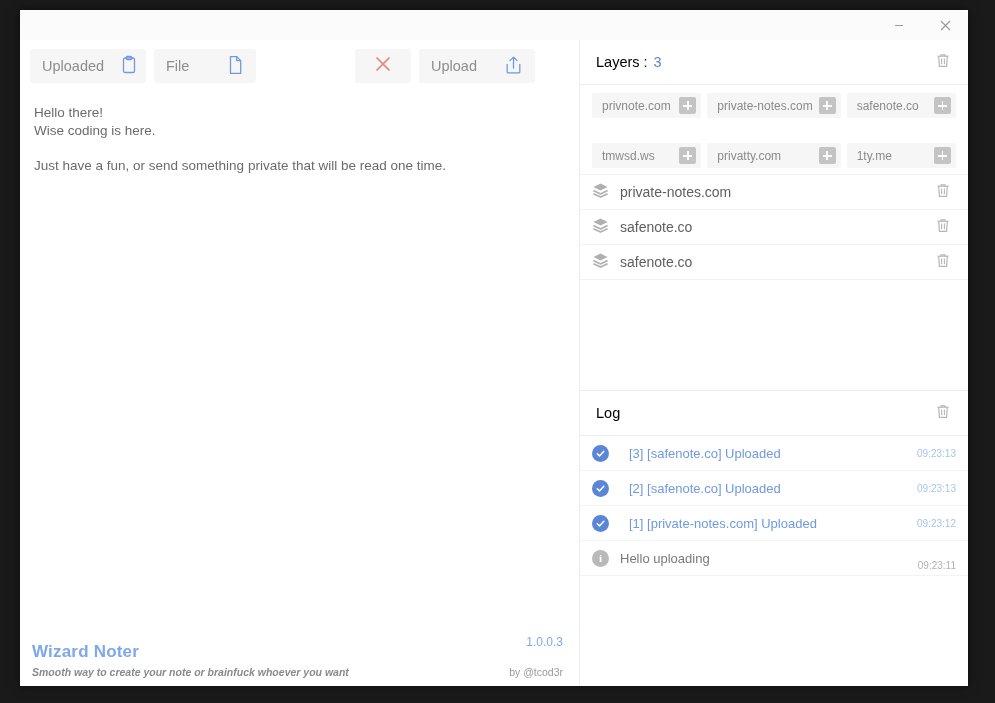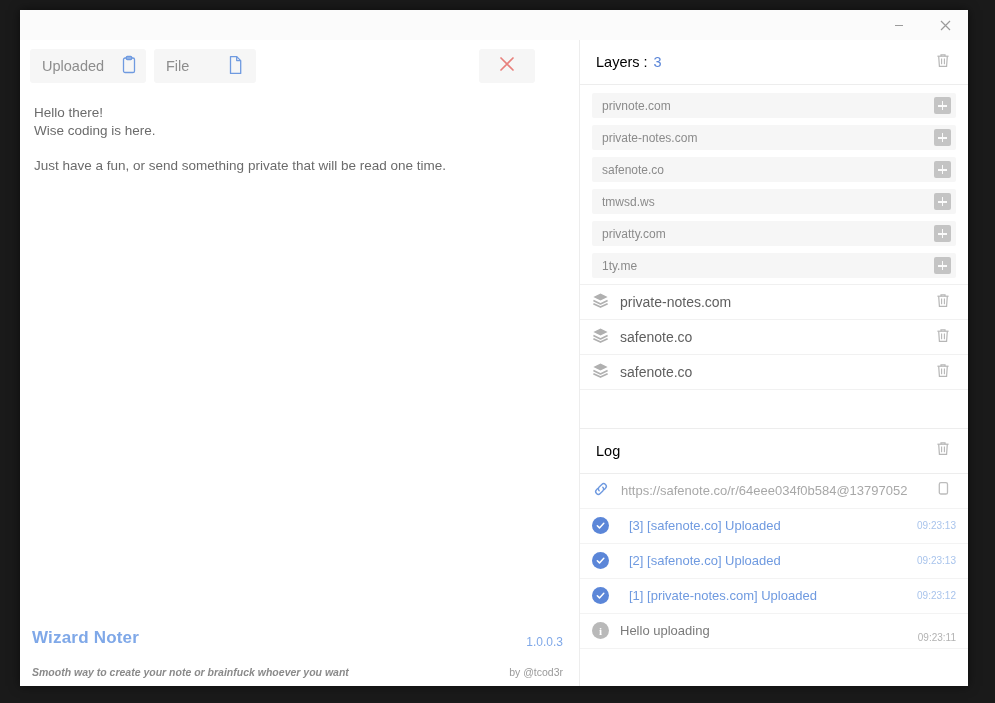--- a/index.html
+++ b/index.html
@@ -84,21 +84,21 @@
     flex: 0 0 56px;
     padding: 4px 16px 8px 12px;
     display: flex; align-items: flex-end; justify-content: space-between;
   }
   .footer-left .app-name {
     color: #7fa8e8; font-size: 17px; font-weight: bold;
     letter-spacing: .2px;
   }
   .footer-left .tagline {
     color: #8a8a8a; font-size: 10.5px; font-style: italic; font-weight: bold;
-    margin-top: 18px;
+    margin-top: 4px;
   }
   .footer-right { text-align: right; }
   .footer-right .version { color: #7fa8e8; font-size: 12px; }
   .footer-right .author { color: #9a9a9a; font-size: 10.5px; margin-top: 17px; }
 
   
   .right-panel {
     flex: 1 1 auto;
     display: flex; flex-direction: column;
     background: #ffffff;
@@ -120,22 +120,22 @@
   .icon-btn {
     width: 26px; height: 26px;
     display: flex; align-items: center; justify-content: center;
     color: #b6b6b6;
   }
 
   .tag-grid {
     flex: 0 0 auto;
     padding: 8px 12px 6px 12px;
     display: grid;
-    grid-template-columns: repeat(1, 1fr);
-    gap: 7px 6px;
+    grid-template-columns: repeat(3, 1fr);
+    gap: 25px 6px;
     border-bottom: 1px solid #f0f0f0;
   }
   .tag {
     height: 25px;
     background: #f6f6f6;
     border-radius: 2px;
     display: flex; align-items: center;
     padding: 0 5px 0 10px;
     justify-content: space-between;
   }
@@ -248,20 +248,29 @@
         <div class="tb-spacer"></div>
 
         <div class="tb-clear">
           <span>
             <svg width="20" height="20" viewBox="0 0 20 20">
               <path d="M4 4 L16 16 M16 4 L4 16" stroke="#e8807c" stroke-width="1.7" fill="none" stroke-linecap="round"></path>
             </svg>
           </span>
         </div>
 
+        <div class="tb-btn tb-upload">
+          <span class="lbl">Upload</span>
+          <span>
+            <svg width="19" height="20" viewBox="0 0 19 20">
+              <path d="M3.2 9.5 v7.2 a1.2 1.2 0 0 0 1.2 1.2 h10.2 a1.2 1.2 0 0 0 1.2 -1.2 v-7.2" fill="none" stroke="#6f9ae0" stroke-width="1.3" stroke-linecap="round"></path>
+              <path d="M9.5 13.2 v-11 M6 5.6 L9.5 2.1 L13 5.6" fill="none" stroke="#6f9ae0" stroke-width="1.3" stroke-linecap="round" stroke-linejoin="round"></path>
+            </svg>
+          </span>
+        </div>
 
         <div class="tb-right-gap"></div>
       </div>
 
       <div class="note-area">Hello there!
 Wise coding is here.
 
 Just have a fun, or send something private that will be read one time.</div>
 
       <div class="footer">
@@ -401,37 +410,20 @@
               <path d="M6 4.2 v-1.4 h4 v1.4" stroke="currentColor" stroke-width="1.2" fill="none"></path>
               <path d="M3.7 4.2 l0.7 10.2 h7.2 l0.7 -10.2" stroke="currentColor" stroke-width="1.2" fill="none"></path>
               <path d="M6.6 6.6 v5.6 M9.4 6.6 v5.6" stroke="currentColor" stroke-width="1.1" fill="none"></path>
             </svg>
           </span>
         </span>
       </div>
 
       <div class="log-list">
 
-        <div class="log-row url">
-          <span>
-            <svg width="18" height="18" viewBox="0 0 18 18">
-              <path d="M7.2 10.8 a2.6 2.6 0 0 1 0 -3.7 l2.6 -2.6 a2.6 2.6 0 0 1 3.7 3.7 l-1.2 1.2" fill="none" stroke="#6f9ae0" stroke-width="1.4" stroke-linecap="round"></path>
-              <path d="M10.8 7.2 a2.6 2.6 0 0 1 0 3.7 l-2.6 2.6 a2.6 2.6 0 0 1 -3.7 -3.7 l1.2 -1.2" fill="none" stroke="#6f9ae0" stroke-width="1.4" stroke-linecap="round"></path>
-            </svg>
-          </span>
-          <span class="ltext">https://safenote.co/r/64eee034f0b584@13797052</span>
-          <span class="spacer"></span>
-          <span class="icon-btn">
-            <span>
-              <svg width="16" height="17" viewBox="0 0 16 17">
-                <rect x="4.3" y="2.6" width="8.2" height="11.4" rx="1.6" fill="none" stroke="#bcbcbc" stroke-width="1.3"></rect>
-              </svg>
-            </span>
-          </span>
-        </div>
 
         <div class="log-row ok">
           <span class="check-badge">
             <svg width="11" height="11" viewBox="0 0 11 11">
                 <path d="M2.3 5.7 L4.5 7.9 L8.8 3.3" fill="none" stroke="#ffffff" stroke-width="1.5" stroke-linecap="round" stroke-linejoin="round"></path>
               </svg>
           </span>
           <span class="ltext">[3] [safenote.co] Uploaded</span>
           <span class="spacer"></span>
           <span class="ltime">09:23:13</span>

